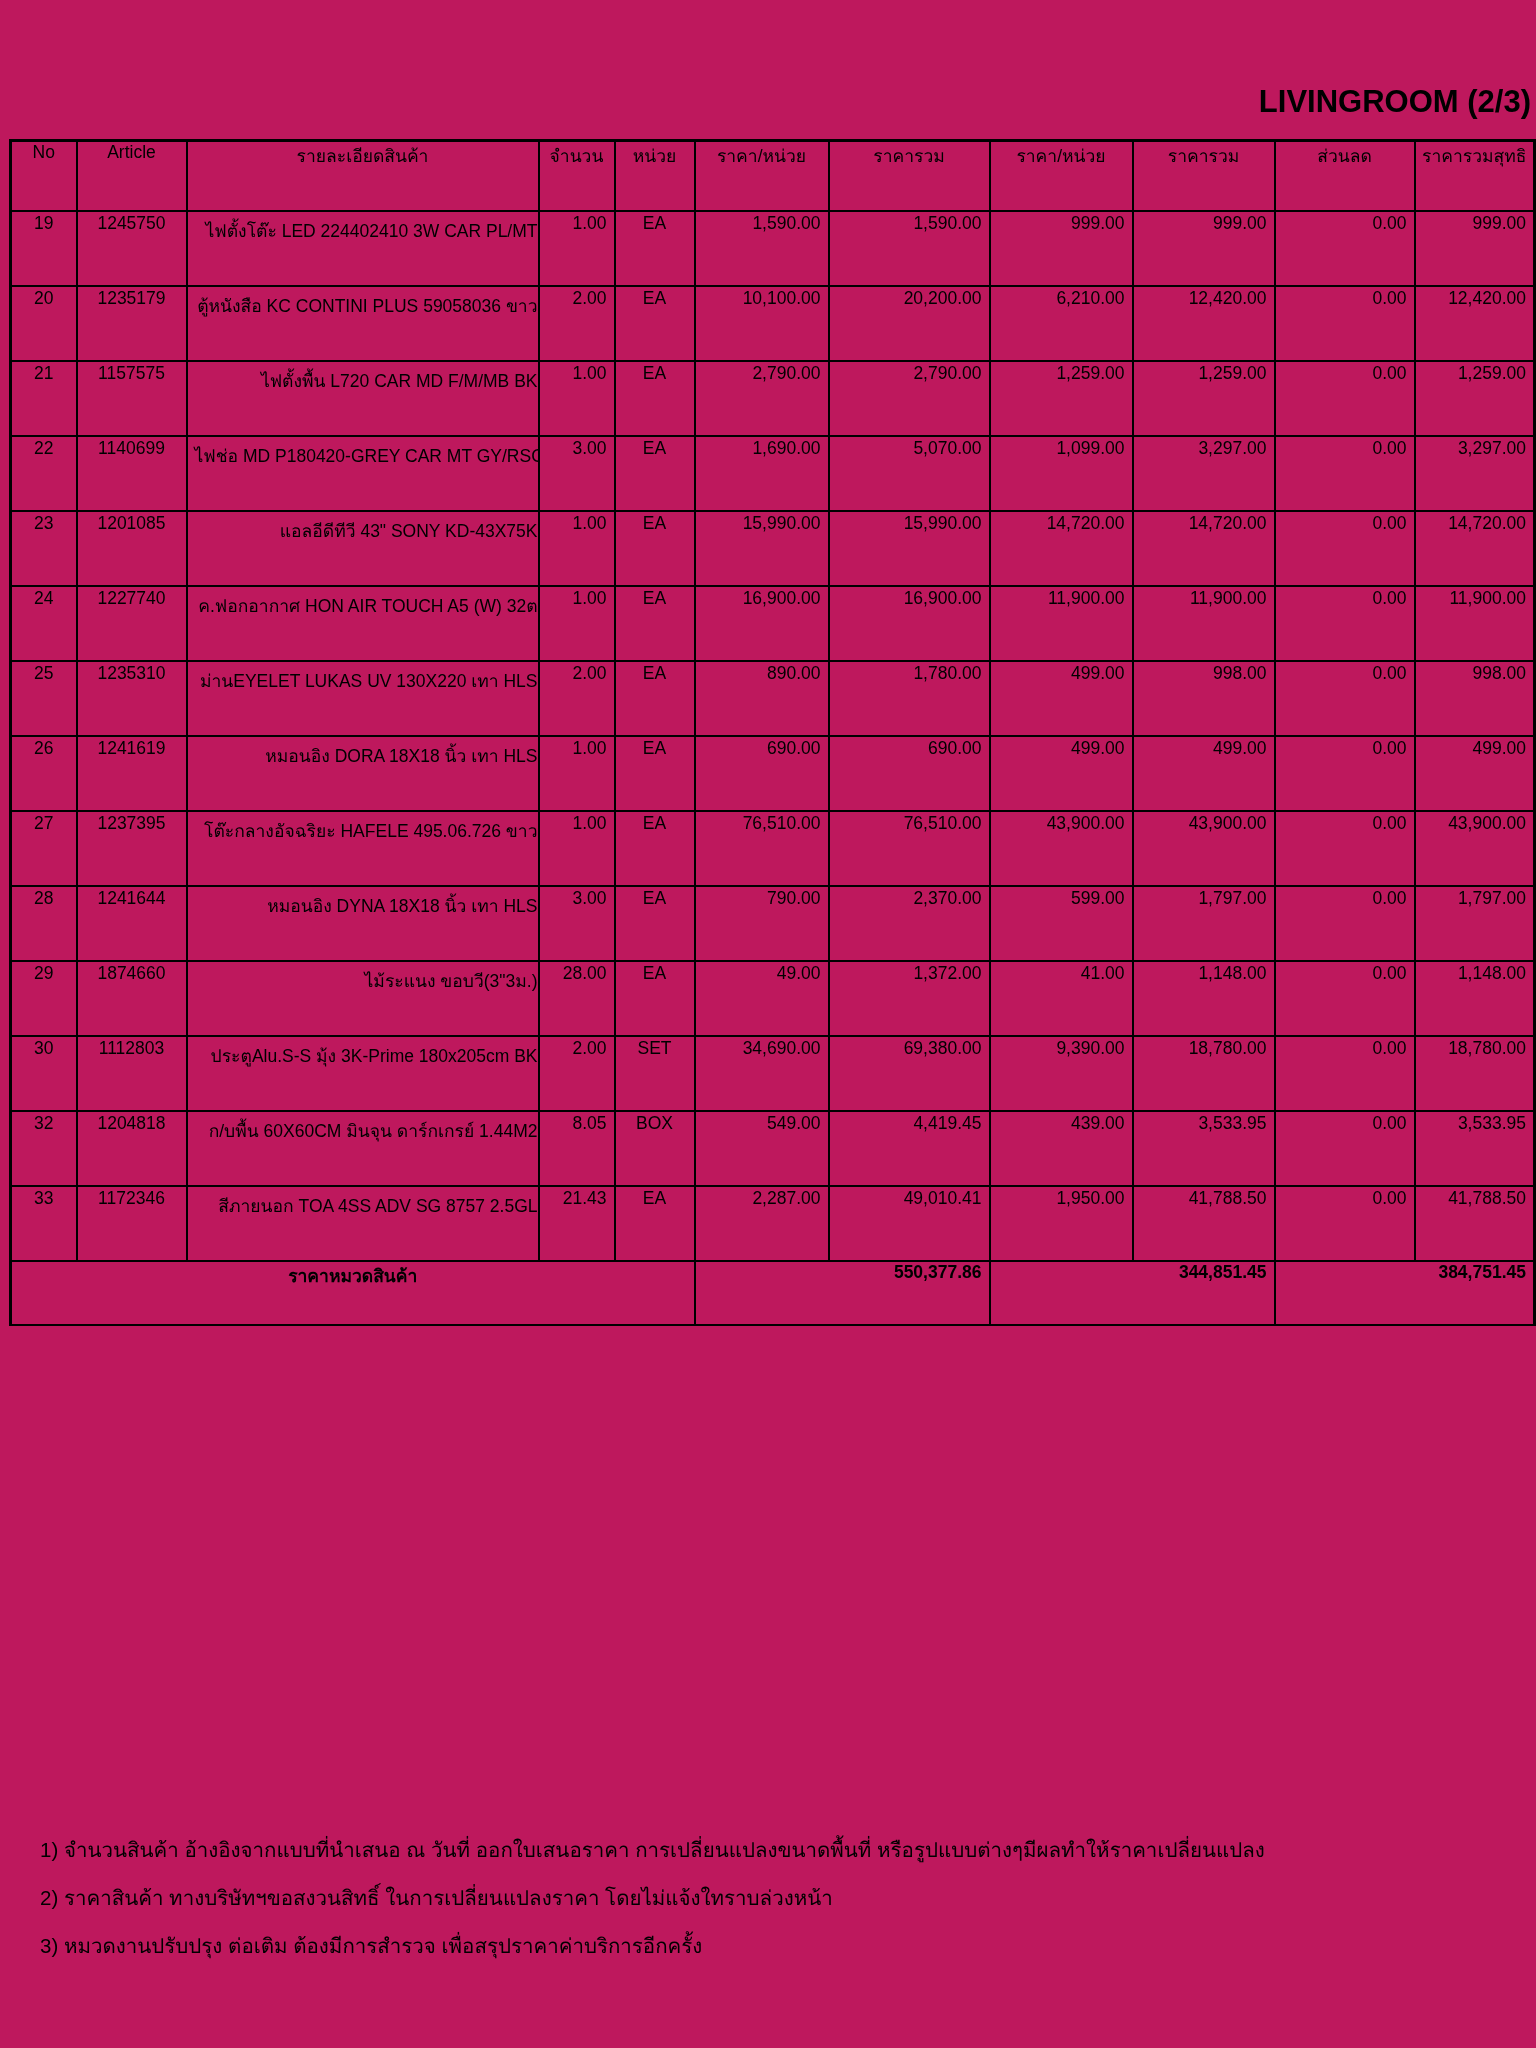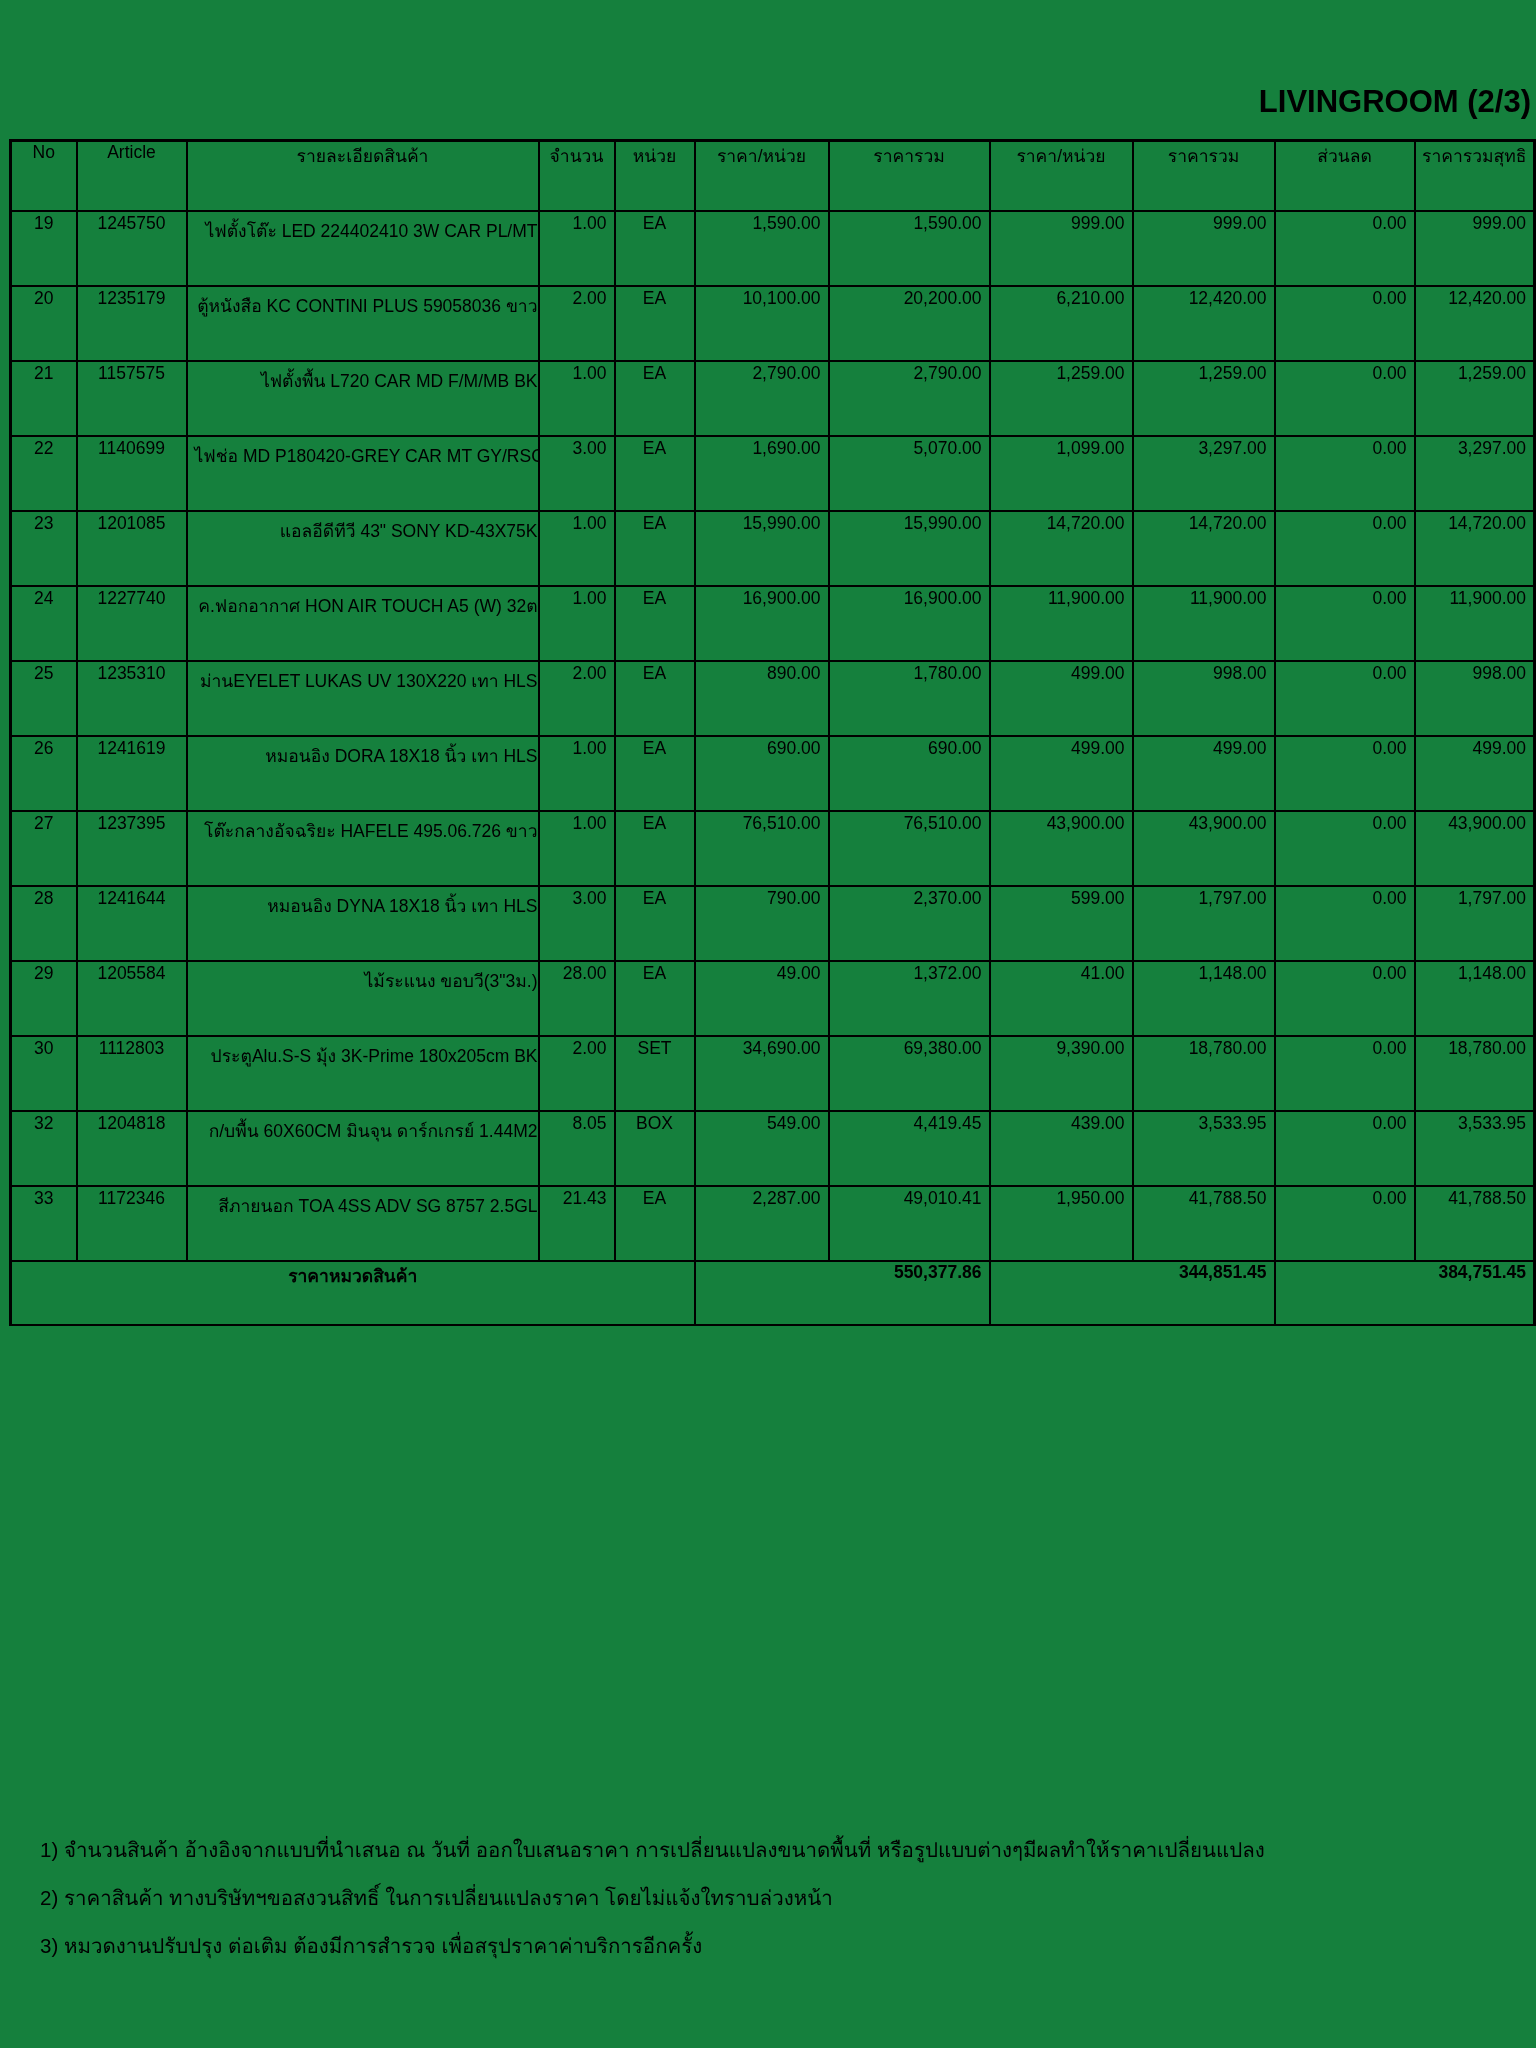--- a/index.html
+++ b/index.html
@@ -1,21 +1,21 @@
 <!DOCTYPE html>
 <html><head>
 <meta charset="utf-8">
 <style>
   html,body{margin:0;padding:0;}
   body{
     width:1536px;height:2048px;background:#ffffff;position:relative;
     font-family:"Liberation Sans", sans-serif;color:#000;
     -webkit-font-smoothing:antialiased;
   }
-  .page{position:absolute;inset:0;background:#15803d;overflow:hidden;}
+  .page{position:absolute;inset:0;background:#be185d;overflow:hidden;}
 
   .title{
     position:absolute;top:84px;right:5px;
     font-size:31px;font-weight:bold;letter-spacing:0px;
   }
 
   table.quote{
     position:absolute;top:139px;left:9px;width:1524px;
     border-collapse:collapse;table-layout:fixed;
     border:3px solid #000;border-bottom:none;
@@ -225,21 +225,21 @@
           <td class="al-c">EA</td>
           <td class="al-r">790.00</td>
           <td class="al-r">2,370.00</td>
           <td class="al-r">599.00</td>
           <td class="al-r">1,797.00</td>
           <td class="al-r">0.00</td>
           <td class="al-r">1,797.00</td>
         </tr>
         <tr>
           <td class="al-c">29</td>
-          <td class="al-c">1205584</td>
+          <td class="al-c">1874660</td>
           <td class="al-l">ไม้ระแนง ขอบวี(3"3ม.)</td>
           <td class="al-r">28.00</td>
           <td class="al-c">EA</td>
           <td class="al-r">49.00</td>
           <td class="al-r">1,372.00</td>
           <td class="al-r">41.00</td>
           <td class="al-r">1,148.00</td>
           <td class="al-r">0.00</td>
           <td class="al-r">1,148.00</td>
         </tr>

